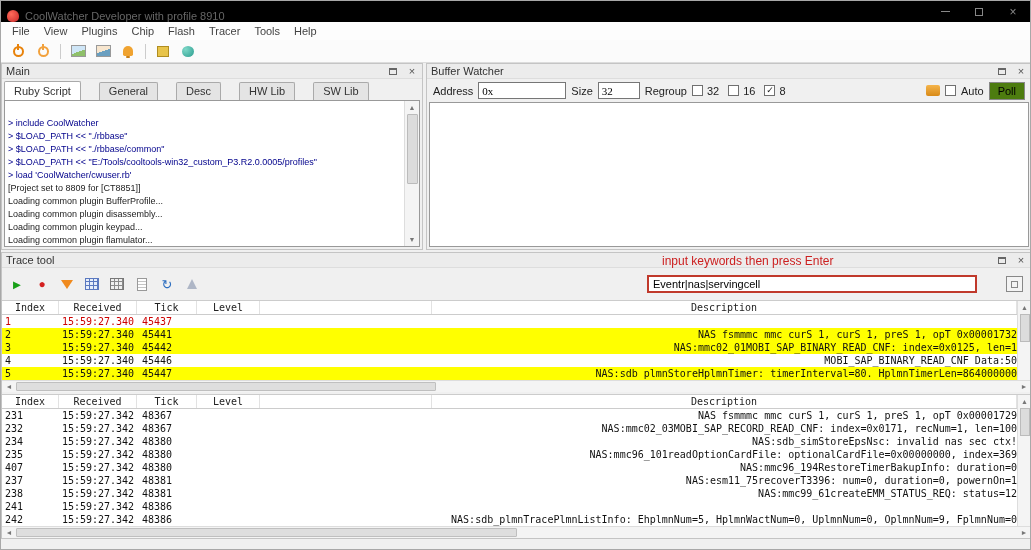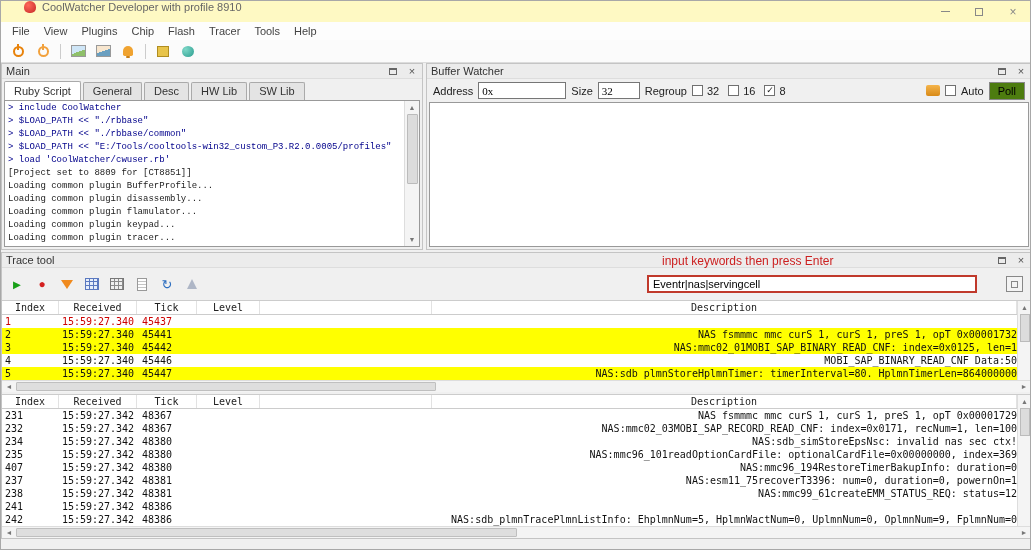--- a/index.html
+++ b/index.html
@@ -1,20 +1,20 @@
 <!DOCTYPE html>
 <html><head>
 <meta charset="utf-8">
 <style>
   *{box-sizing:border-box;margin:0;padding:0}
   body{background:#ffffff;font-family:"Liberation Sans",sans-serif}
   .window{width:1031px;height:550px;position:relative;background:#f0f0f0;border:1px solid #a8a8a8;overflow:hidden}
 
   
-  .titlebar{height:21px;background:#fef9c3;display:flex;align-items:flex-start;padding-left:23px}
+  .titlebar{height:21px;background:#000000;display:flex;align-items:flex-end;padding-left:6px}
   .app-icon{width:12px;height:12px;border-radius:50% 50% 42% 42%;background:radial-gradient(circle at 35% 35%,#ff6a5a,#c62828);margin-right:6px;flex:0 0 auto}
   .title-text{font-size:11px;color:#666}
   .win-controls{margin-left:auto;display:flex;height:100%}
   .win-btn{width:34px;height:100%;display:flex;align-items:center;justify-content:center;color:#888;font-size:12px}
   .glyph-min{width:9px;height:1px;background:#888;display:block}
   .glyph-max{width:8px;height:8px;border:1px solid #888;display:block}
 
   
   .menubar{height:18px;display:flex;align-items:center;padding-left:4px;background:#fdfdfd}
   .menu-item{font-size:11px;color:#444;padding:0 7px}
@@ -38,24 +38,24 @@
   .buffer-panel{left:425px;top:62px;width:606px;height:187px}
   .trace-panel{left:0;top:251px;width:1031px;height:287px}
   .panel-header{height:15px;background:#ececec;display:flex;align-items:center;padding:0 4px;position:relative;flex:0 0 auto;border-bottom:1px solid #ddd}
   .panel-title{font-size:11px;color:#333}
   .panel-btns{margin-left:auto;display:flex;align-items:center;gap:7px}
   .pbtn{font-size:11px;color:#555;width:12px;height:12px;display:flex;align-items:center;justify-content:center;line-height:1}
   .glyph-float{width:8px;height:7px;border:1px solid #666;border-top:2px solid #666;display:block}
 
   
   .tabs{display:flex;align-items:flex-end;padding:2px 2px 0;height:21px;flex:0 0 auto}
-  .tab{font-size:11px;color:#333;padding:2px 9px 3px;border:1px solid #aaa;border-bottom:none;background:#e4e4e4;margin-right:2px;border-radius:2px 2px 0 0;white-space:nowrap}
+  .tab{font-size:11px;color:#333;padding:2px 9px 3px;border:1px solid #aaa;border-bottom:none;background:#e4e4e4;margin-right:18px;border-radius:2px 2px 0 0;white-space:nowrap}
   .tab.active{background:#fff;padding-top:3px}
   .console-wrap{flex:1;display:flex;margin:0 2px 2px;border:1px solid #999;background:#fff;min-height:0}
-  .console{flex:1;font-family:Liberation Mono, monospace;font-size:9px;line-height:13px;padding:1px 3px;overflow:hidden;white-space:nowrap}
+  .console{flex:1;font-family:Liberation Sans, sans-serif;font-size:9px;line-height:13px;padding:16px 3px;overflow:hidden;white-space:nowrap}
   .console-line{color:#222}
   .console-line.cmd{color:#00008b}
   .vscroll{width:15px;background:#f4f4f4;border-left:1px solid #ddd;display:flex;flex-direction:column;align-items:center}
   .sbtn{font-size:7px;color:#777;height:13px;display:flex;align-items:center;justify-content:center;width:100%;flex:0 0 auto}
   .vthumb{width:11px;background:#dcdcdc;border:1px solid #bbb;border-radius:1px;flex:0 0 auto}
   .vspacer{flex:1}
 
   
   .bw-controls{height:23px;display:flex;align-items:center;padding:0 6px;gap:5px;flex:0 0 auto}
   .lbl{font-size:11px;color:#222;white-space:nowrap}
@@ -187,22 +187,22 @@
     <div class="console-wrap">
       <div class="console">
           <div class="console-line cmd">&gt; include CoolWatcher</div>
           <div class="console-line cmd">&gt; $LOAD_PATH &lt;&lt; "./rbbase"</div>
           <div class="console-line cmd">&gt; $LOAD_PATH &lt;&lt; "./rbbase/common"</div>
           <div class="console-line cmd">&gt; $LOAD_PATH &lt;&lt; "E:/Tools/cooltools-win32_custom_P3.R2.0.0005/profiles"</div>
           <div class="console-line cmd">&gt; load 'CoolWatcher/cwuser.rb'</div>
           <div class="console-line">[Project set to 8809 for [CT8851]]</div>
           <div class="console-line">Loading common plugin BufferProfile...</div>
           <div class="console-line">Loading common plugin disassembly...</div>
+          <div class="console-line">Loading common plugin keypad...</div>
           <div class="console-line">Loading common plugin flamulator...</div>
-          <div class="console-line">Loading common plugin keypad...</div>
           <div class="console-line">Loading common plugin tracer...</div>
         </div>
       <div class="vscroll">
         <span class="sbtn">▲</span>
         <span class="vthumb" style="height:70px"></span>
         <span class="vspacer"></span>
         <span class="sbtn">▼</span>
       </div>
     </div>
   </div>

